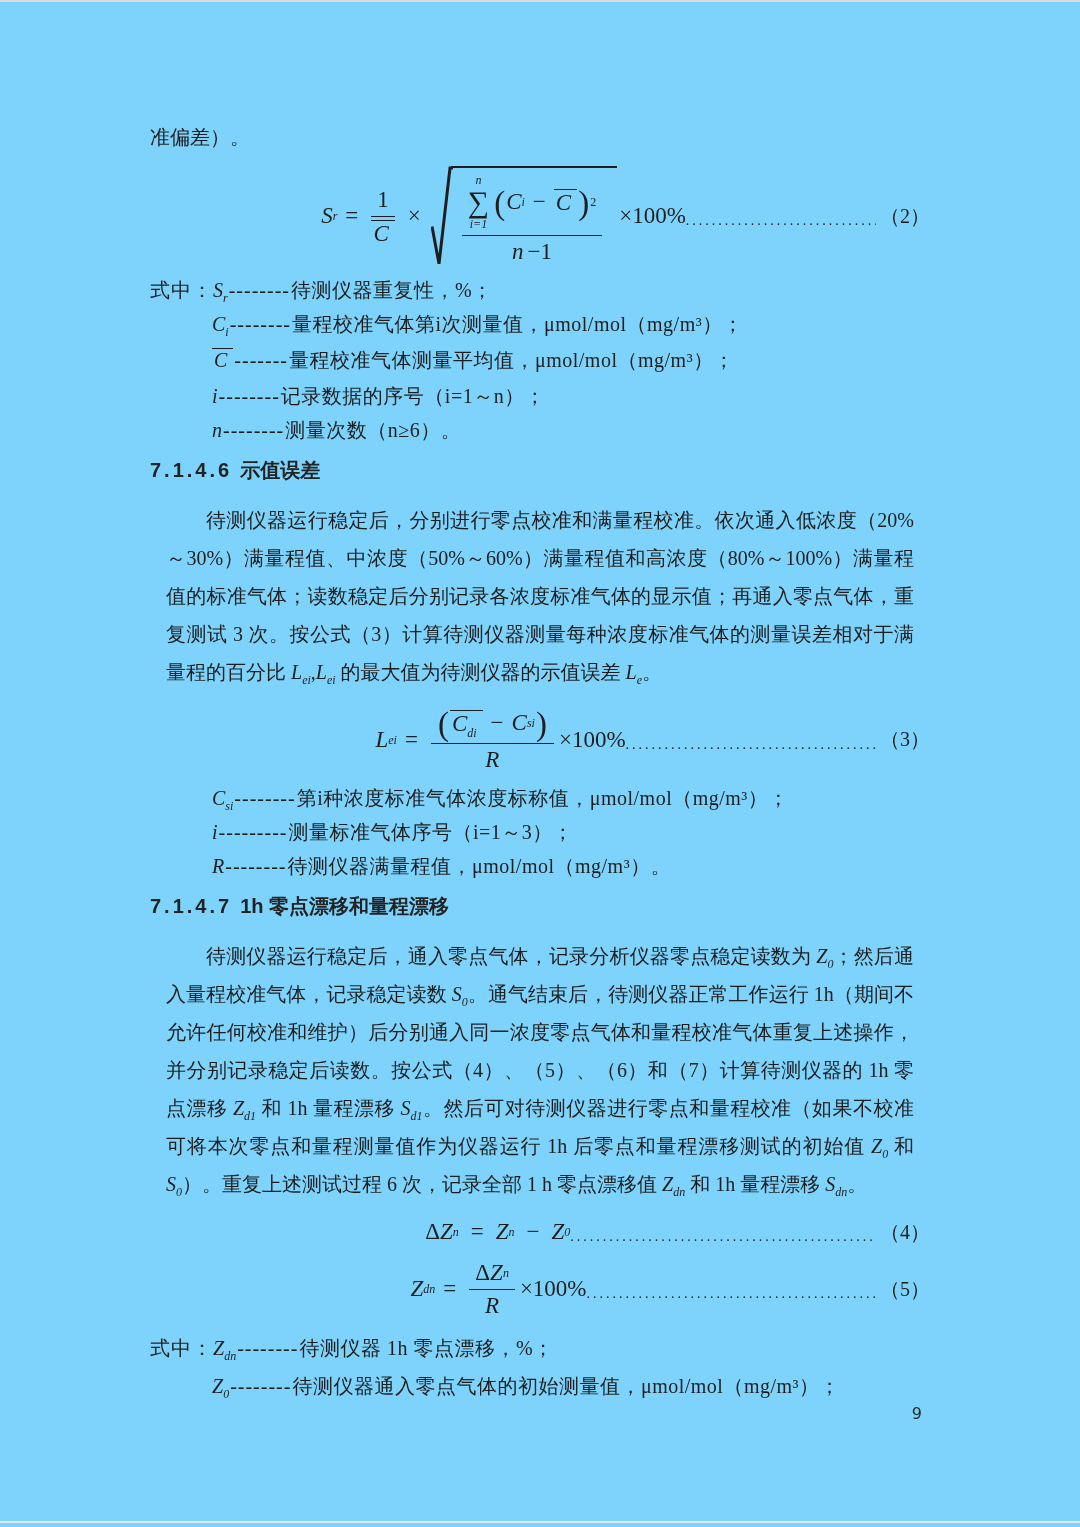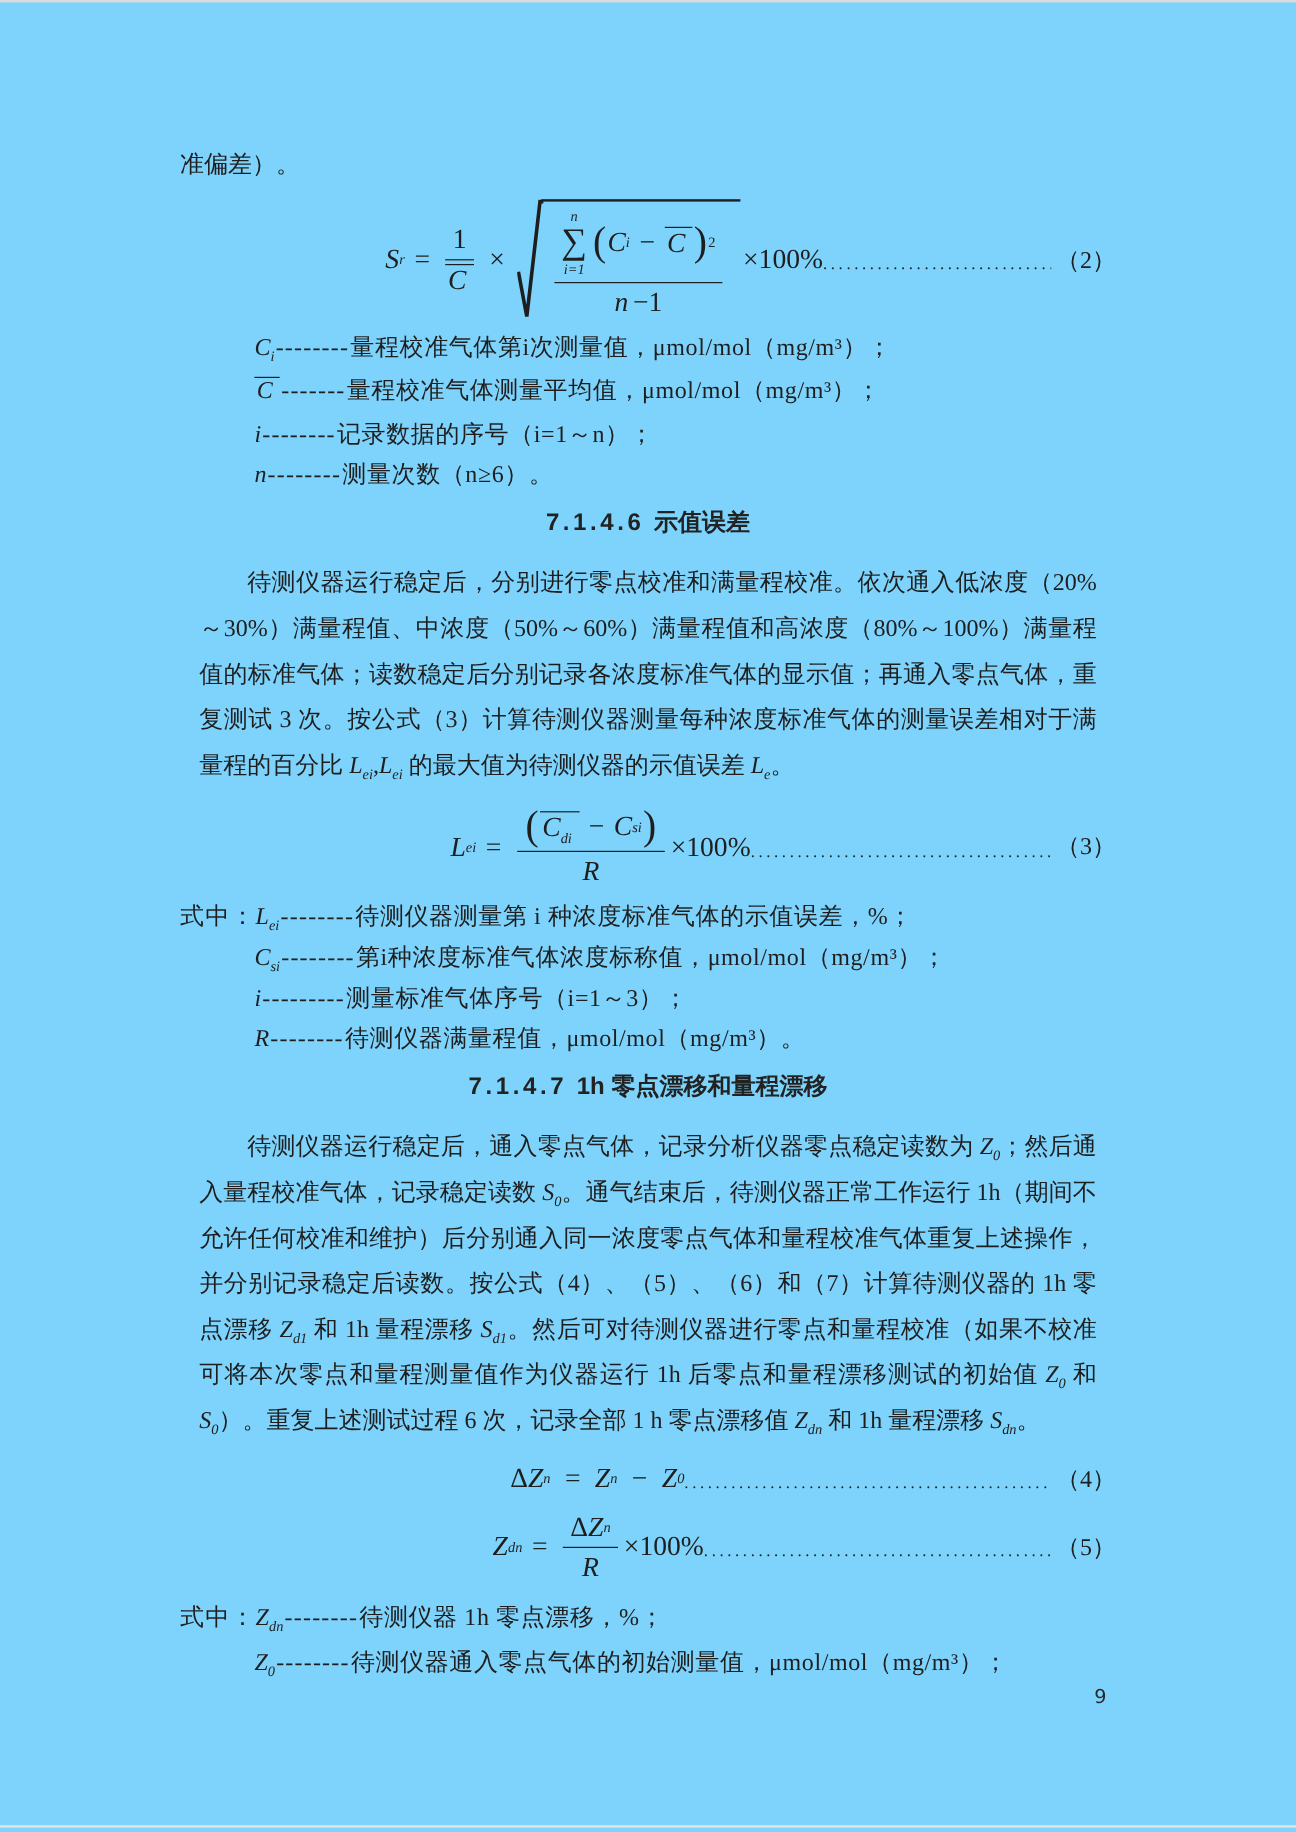--- a/index.html
+++ b/index.html
@@ -15,21 +15,21 @@
   }
   .edge-top{position:absolute;top:0;left:0;right:0;height:2px;background:#dcdcdc;}
   .edge-bottom{position:absolute;bottom:4px;left:0;right:0;height:2px;background:#e4e4e4;}
 
   
   .intro-line{font-size:20px;line-height:38px;margin:0;}
   .para{font-size:20px;line-height:38px;margin:16px;text-align:justify;text-indent:2em;}
   .sec-heading{
     font-family:"Liberation Sans","DejaVu Sans",sans-serif;
     font-size:20px;font-weight:bold;color:#222;
-    line-height:30px;margin:8px 0 6px 0;text-align:center;
+    line-height:30px;margin:8px 0 6px 0;
   }
   .sec-num{letter-spacing:3px;margin-right:8px;}
 
   
   .mv{font-family:"Liberation Serif","DejaVu Serif",serif;font-style:italic;}
   .mn{font-style:normal;}
   sub.msub{font-size:12px;font-style:italic;line-height:0;}
   sup.msup{font-size:12px;line-height:0;}
   .imath{white-space:nowrap;}
   .ov{display:inline-block;border-top:1.6px solid #1e1e1e;padding:1px 6px 0 2px;line-height:1.05;}
@@ -117,20 +117,23 @@
           </span>
         </span>
       </span>
       <span class="mn">×100%</span>
     </span>
     <span class="dots">......................................................................</span>
     <span class="flabel mn">（2）</span>
   </div>
 
   <div class="def-list">
+    <div class="def-row">
+      <span class="def-lead">式中：</span><span class="def-sym"><span class="mv">S</span><sub class="msub mv">r</sub></span><span class="dash">--------</span><span class="def-text">待测仪器重复性，%；</span>
+    </div>
     <div class="def-row indent">
       <span class="def-sym"><span class="mv">C</span><sub class="msub mv">i</sub></span><span class="dash">--------</span><span class="def-text">量程校准气体第i次测量值，μmol/mol（mg/m³）；</span>
     </div>
     <div class="def-row indent tall">
       <span class="def-sym"><span class="ov"><span class="mv">C</span><sub class="msub mv"></sub></span></span><span class="dash">-------</span><span class="def-text">量程校准气体测量平均值，μmol/mol（mg/m³）；</span>
     </div>
     <div class="def-row indent">
       <span class="def-sym"><span class="mv">i</span><sub class="msub mv"></sub></span><span class="dash">--------</span><span class="def-text">记录数据的序号（i=1～n）；</span>
     </div>
     <div class="def-row indent">
@@ -162,23 +165,20 @@
             <span class="mv">R</span>
           </span>
       </span>
       <span class="mn">×100%</span>
     </span>
     <span class="dots">......................................................................</span>
     <span class="flabel mn">（3）</span>
   </div>
 
   <div class="def-list">
-    <div class="def-row">
-      <span class="def-lead">式中：</span><span class="def-sym"><span class="mv">L</span><sub class="msub mv">ei</sub></span><span class="dash">--------</span><span class="def-text">待测仪器测量第 i 种浓度标准气体的示值误差，%；</span>
-    </div>
     <div class="def-row indent">
       <span class="def-sym"><span class="mv">C</span><sub class="msub mv">si</sub></span><span class="dash">--------</span><span class="def-text">第i种浓度标准气体浓度标称值，μmol/mol（mg/m³）；</span>
     </div>
     <div class="def-row indent">
       <span class="def-sym"><span class="mv">i</span><sub class="msub mv"></sub></span><span class="dash">---------</span><span class="def-text">测量标准气体序号（i=1～3）；</span>
     </div>
     <div class="def-row indent">
       <span class="def-sym"><span class="mv">R</span><sub class="msub mv"></sub></span><span class="dash">--------</span><span class="def-text">待测仪器满量程值，μmol/mol（mg/m³）。</span>
     </div>
   </div>

